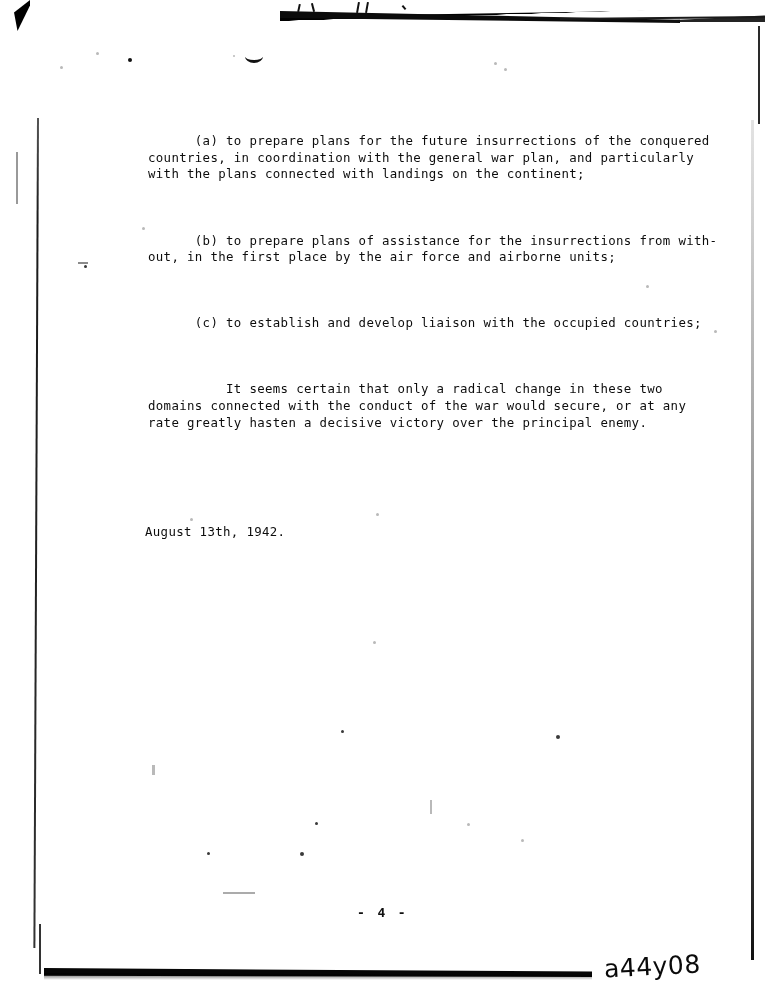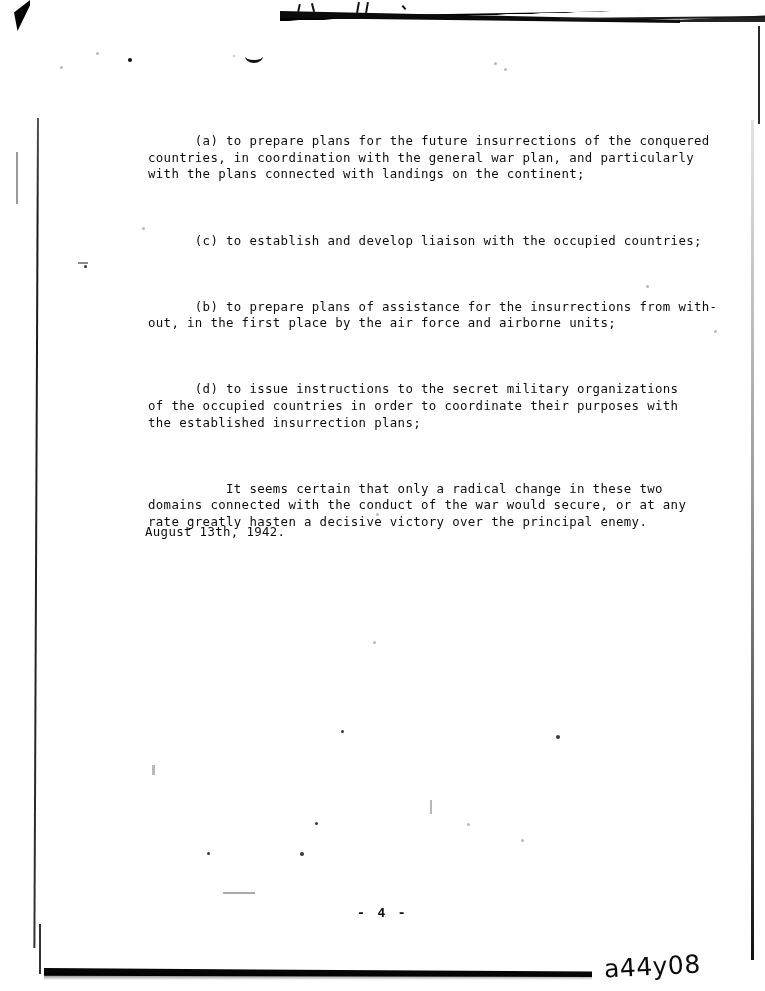--- a/index.html
+++ b/index.html
@@ -251,26 +251,23 @@
   <div class="smudge" style="left:223px;top:892px;width:32px;height:2px;opacity:.4;"></div>
   <div class="speck lite" style="left:152px;top:765px;width:3px;height:10px;border-radius:0;"></div>
   <div class="speck lite" style="left:430px;top:800px;width:2px;height:14px;border-radius:0;"></div>
   <div class="speck lite" style="left:646px;top:285px;width:3px;height:3px;"></div>
   <div class="speck lite" style="left:714px;top:330px;width:3px;height:3px;"></div>
 
   <div class="doc-text">
     <p class="para">      (a) to prepare plans for the future insurrections of the conquered
 countries, in coordination with the general war plan, and particularly
 with the plans connected with landings on the continent;</p>
-    <p class="para">      (c) to establish and develop liaison with the occupied countries;</p>
     <p class="para">      (b) to prepare plans of assistance for the insurrections from with-
 out, in the first place by the air force and airborne units;</p>
-    <p class="para">      (d) to issue instructions to the secret military organizations
-of the occupied countries in order to coordinate their purposes with
-the established insurrection plans;</p>
+    <p class="para">      (c) to establish and develop liaison with the occupied countries;</p>
     <p class="para">          It seems certain that only a radical change in these two
 domains connected with the conduct of the war would secure, or at any
 rate greatly hasten a decisive victory over the principal enemy.</p>
   </div>
 
   <div class="date-line">August 13th, 1942.</div>
 
   <div class="page-number">- 4 -</div>
 
   <div class="handwriting"><span>a44y08</span></div>

